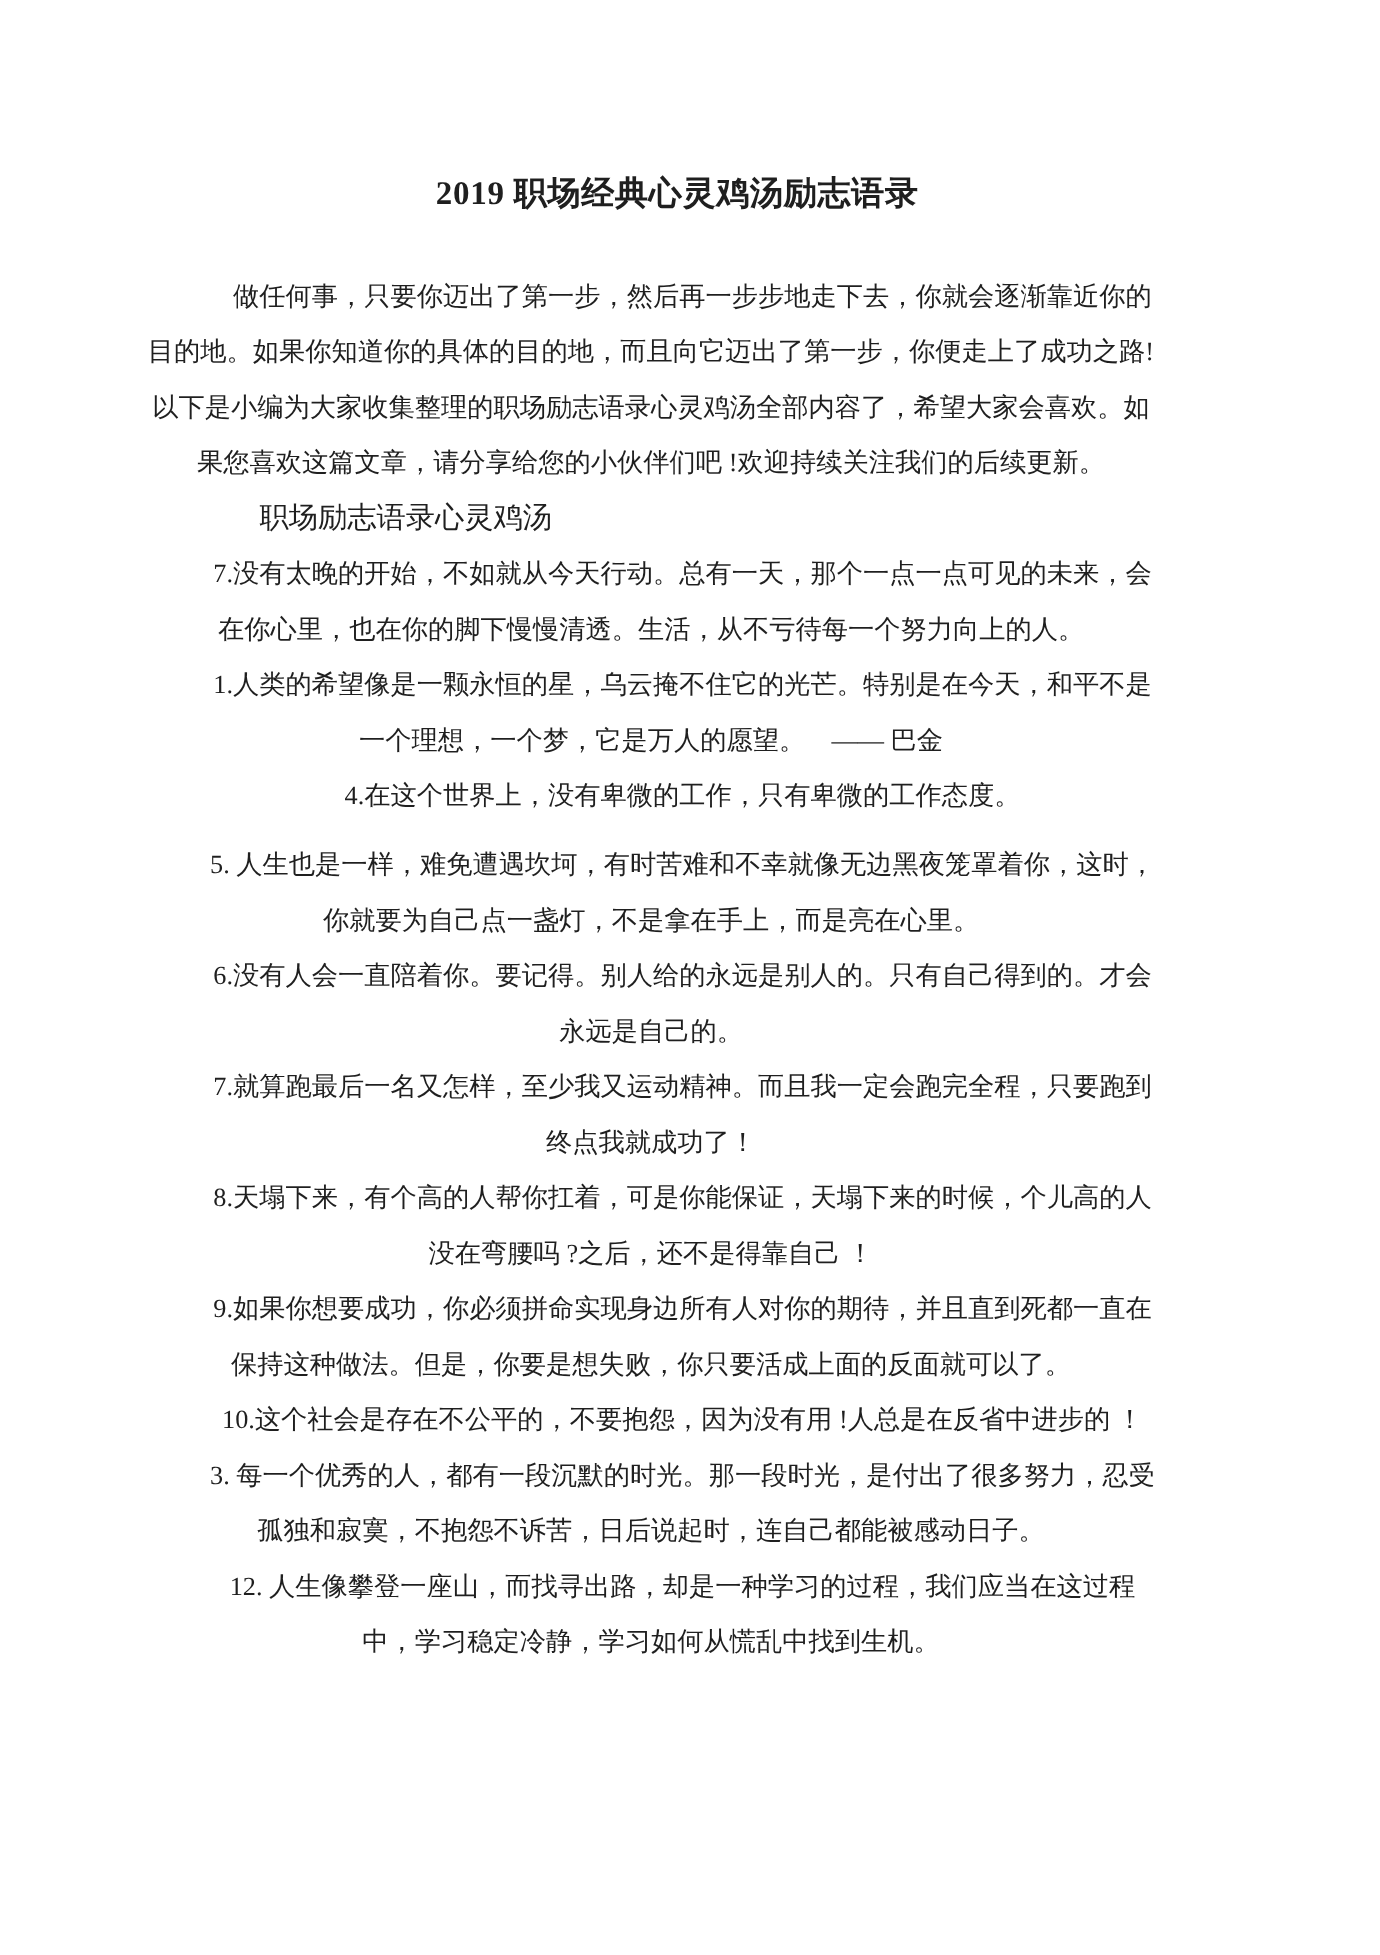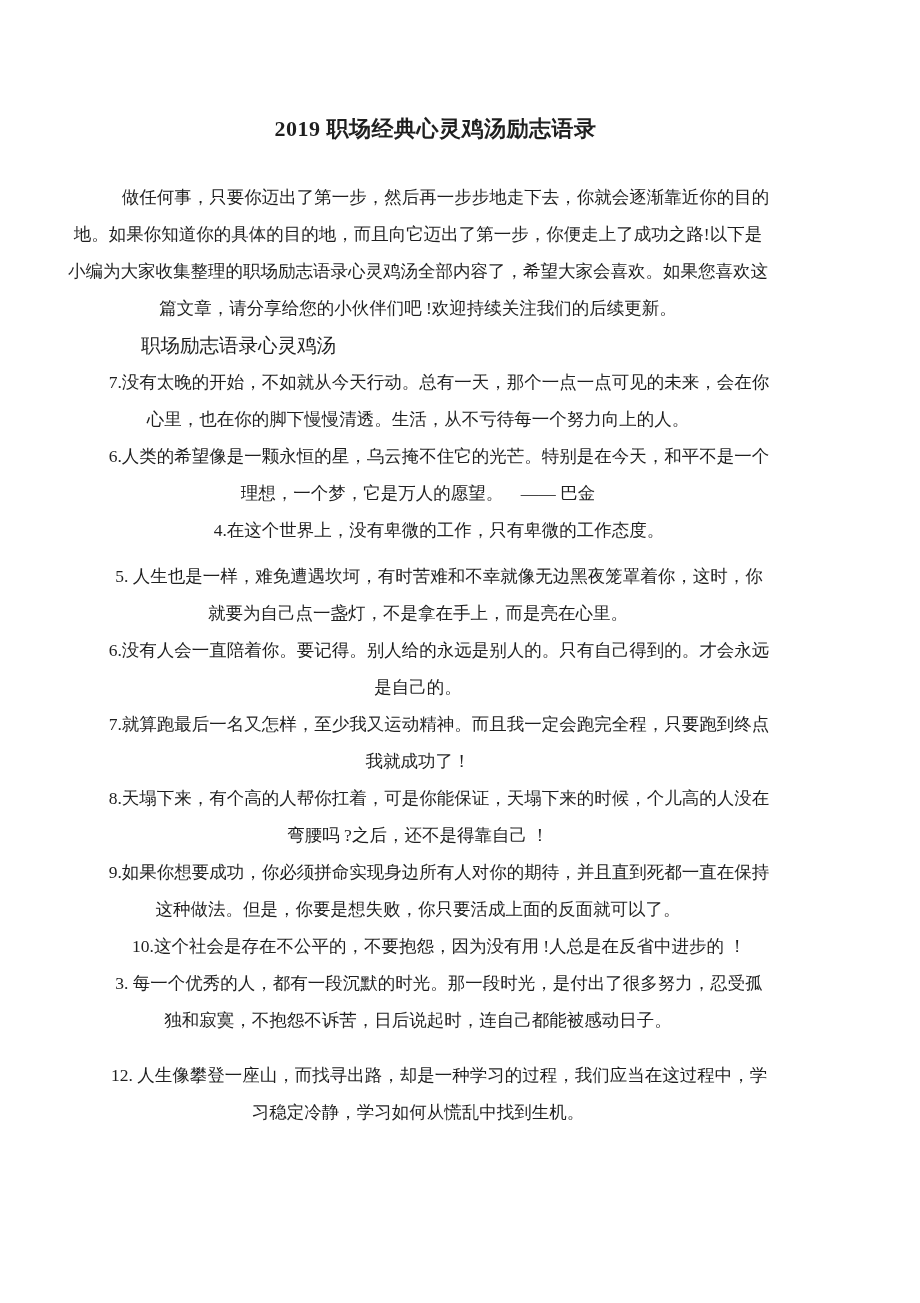--- a/index.html
+++ b/index.html
@@ -11,21 +11,21 @@
     height: 1303px;
     background: #ffffff;
     color: #1f1f1f;
     font-family: "Liberation Serif", "DejaVu Serif", serif;
     overflow: hidden;
   }
   .page {
     box-sizing: border-box;
     width: 920px;
     height: 1303px;
-    padding: 114px 150px 0 66px; 
+    padding: 114px 150px 0 98px; 
     background: #ffffff;
   }
   .doc-title {
     font-size: 22px;
     font-weight: bold;
     line-height: 30px;
     text-align: center;
     margin: 0 0 35px 35px; 
     letter-spacing: 0.5px;
     white-space: nowrap;
@@ -44,35 +44,35 @@
     font-size: 19.5px;
     font-weight: normal;
     line-height: 37px;
     margin: 0;
     padding-left: 75px;
   }
   .quote {
     text-indent: 42px;
   }
   .gap-lg { margin-top: 9px; }
-  .gap-sm { margin-top: 18px; }
+  .gap-sm { margin-top: 0; }
 </style>
 </head>
 <body>
 
 <div class="page">
 
   <h1 class="doc-title">2019 职场经典心灵鸡汤励志语录</h1>
 
   <p class="para intro">做任何事，只要你迈出了第一步，然后再一步步地走下去，你就会逐渐靠近你的目的地。如果你知道你的具体的目的地，而且向它迈出了第一步，你便走上了成功之路!以下是小编为大家收集整理的职场励志语录心灵鸡汤全部内容了，希望大家会喜欢。如果您喜欢这篇文章，请分享给您的小伙伴们吧 !欢迎持续关注我们的后续更新。</p>
 
   <h2 class="section-heading">职场励志语录心灵鸡汤</h2>
 
   <p class="para quote">7.没有太晚的开始，不如就从今天行动。总有一天，那个一点一点可见的未来，会在你心里，也在你的脚下慢慢清透。生活，从不亏待每一个努力向上的人。</p>
-  <p class="para quote">6.人类的希望像是一颗永恒的星，乌云掩不住它的光芒。特别是在今天，和平不是一个理想，一个梦，它是万人的愿望。　—— 巴金</p>
+  <p class="para quote">1.人类的希望像是一颗永恒的星，乌云掩不住它的光芒。特别是在今天，和平不是一个理想，一个梦，它是万人的愿望。　—— 巴金</p>
   <p class="para quote">4.在这个世界上，没有卑微的工作，只有卑微的工作态度。</p>
   <p class="para quote gap-lg">5. 人生也是一样，难免遭遇坎坷，有时苦难和不幸就像无边黑夜笼罩着你，这时，你就要为自己点一盏灯，不是拿在手上，而是亮在心里。</p>
   <p class="para quote">6.没有人会一直陪着你。要记得。别人给的永远是别人的。只有自己得到的。才会永远是自己的。</p>
   <p class="para quote">7.就算跑最后一名又怎样，至少我又运动精神。而且我一定会跑完全程，只要跑到终点我就成功了！</p>
   <p class="para quote">8.天塌下来，有个高的人帮你扛着，可是你能保证，天塌下来的时候，个儿高的人没在弯腰吗 ?之后，还不是得靠自己 ！</p>
   <p class="para quote">9.如果你想要成功，你必须拼命实现身边所有人对你的期待，并且直到死都一直在保持这种做法。但是，你要是想失败，你只要活成上面的反面就可以了。</p>
   <p class="para quote">10.这个社会是存在不公平的，不要抱怨，因为没有用 !人总是在反省中进步的 ！</p>
   <p class="para quote">3. 每一个优秀的人，都有一段沉默的时光。那一段时光，是付出了很多努力，忍受孤独和寂寞，不抱怨不诉苦，日后说起时，连自己都能被感动日子。</p>
   <p class="para quote gap-sm">12. 人生像攀登一座山，而找寻出路，却是一种学习的过程，我们应当在这过程中，学习稳定冷静，学习如何从慌乱中找到生机。</p>
 

